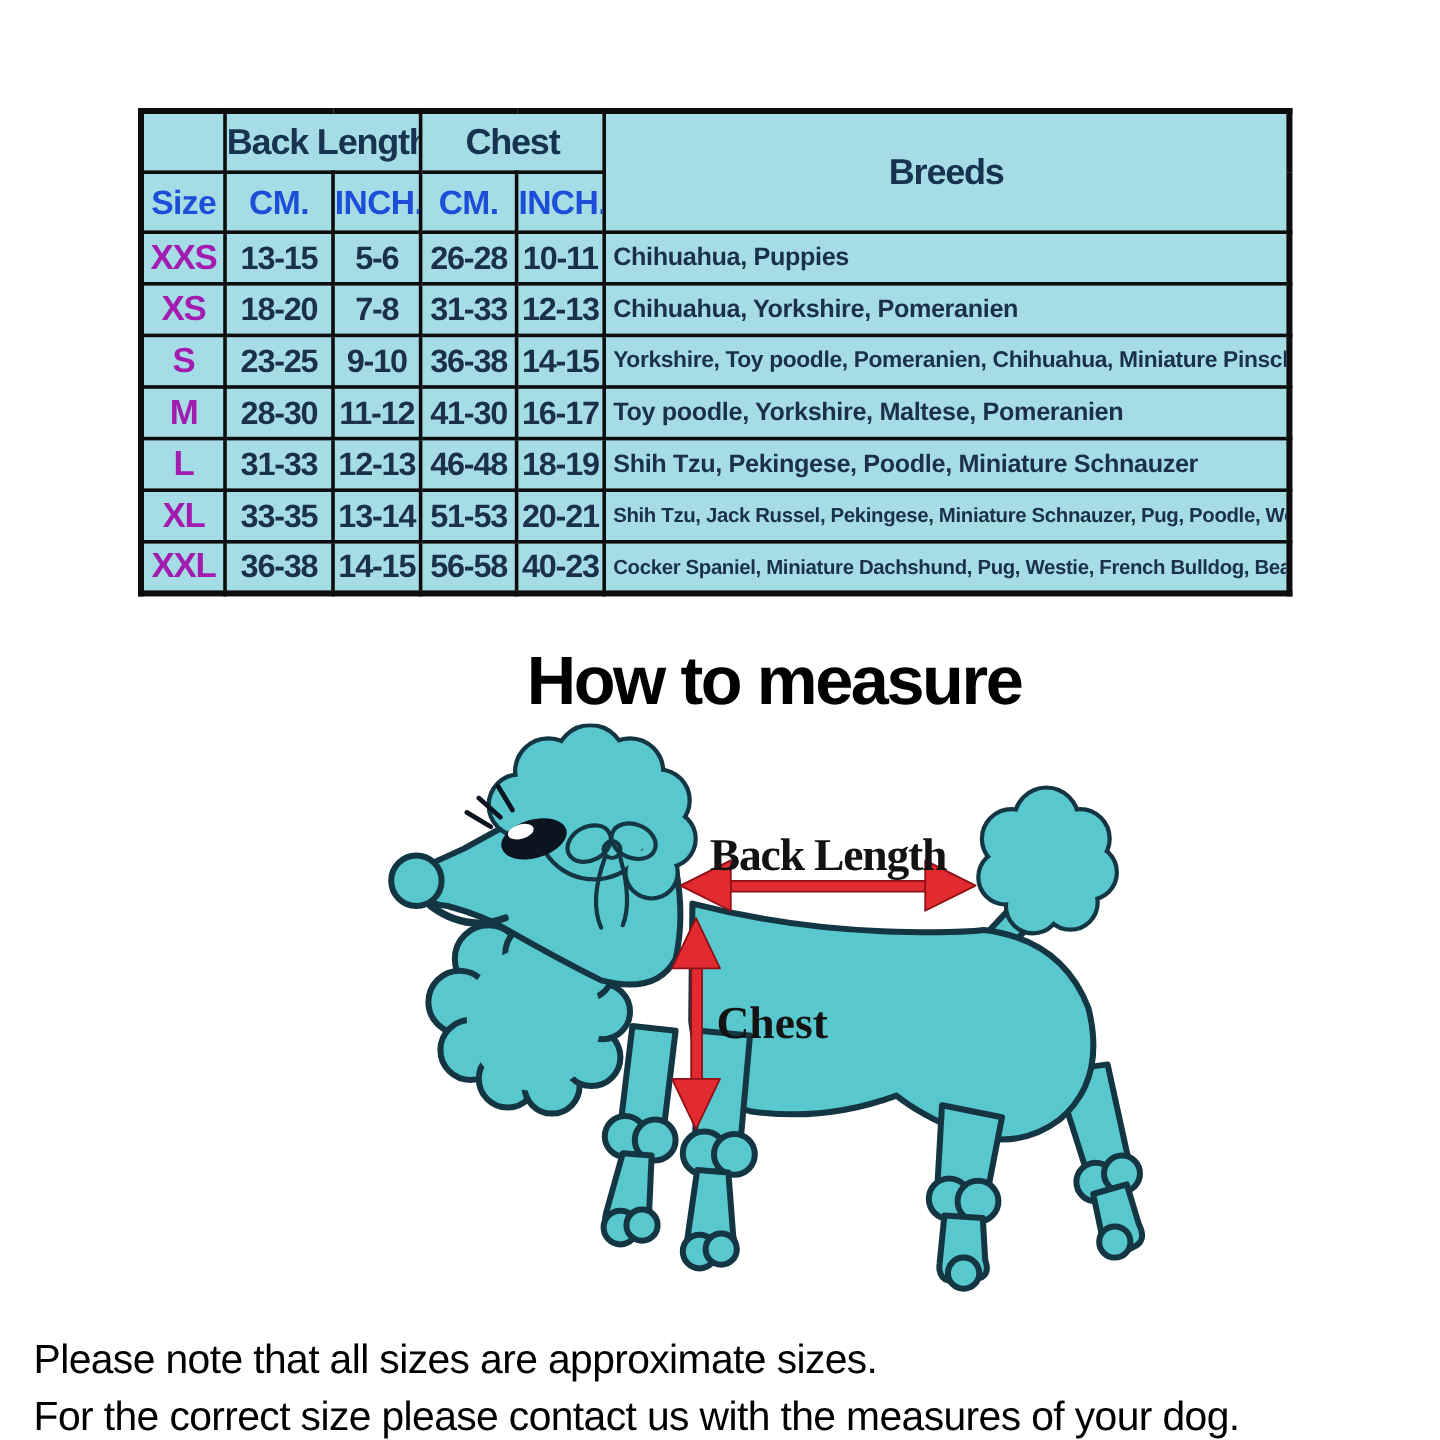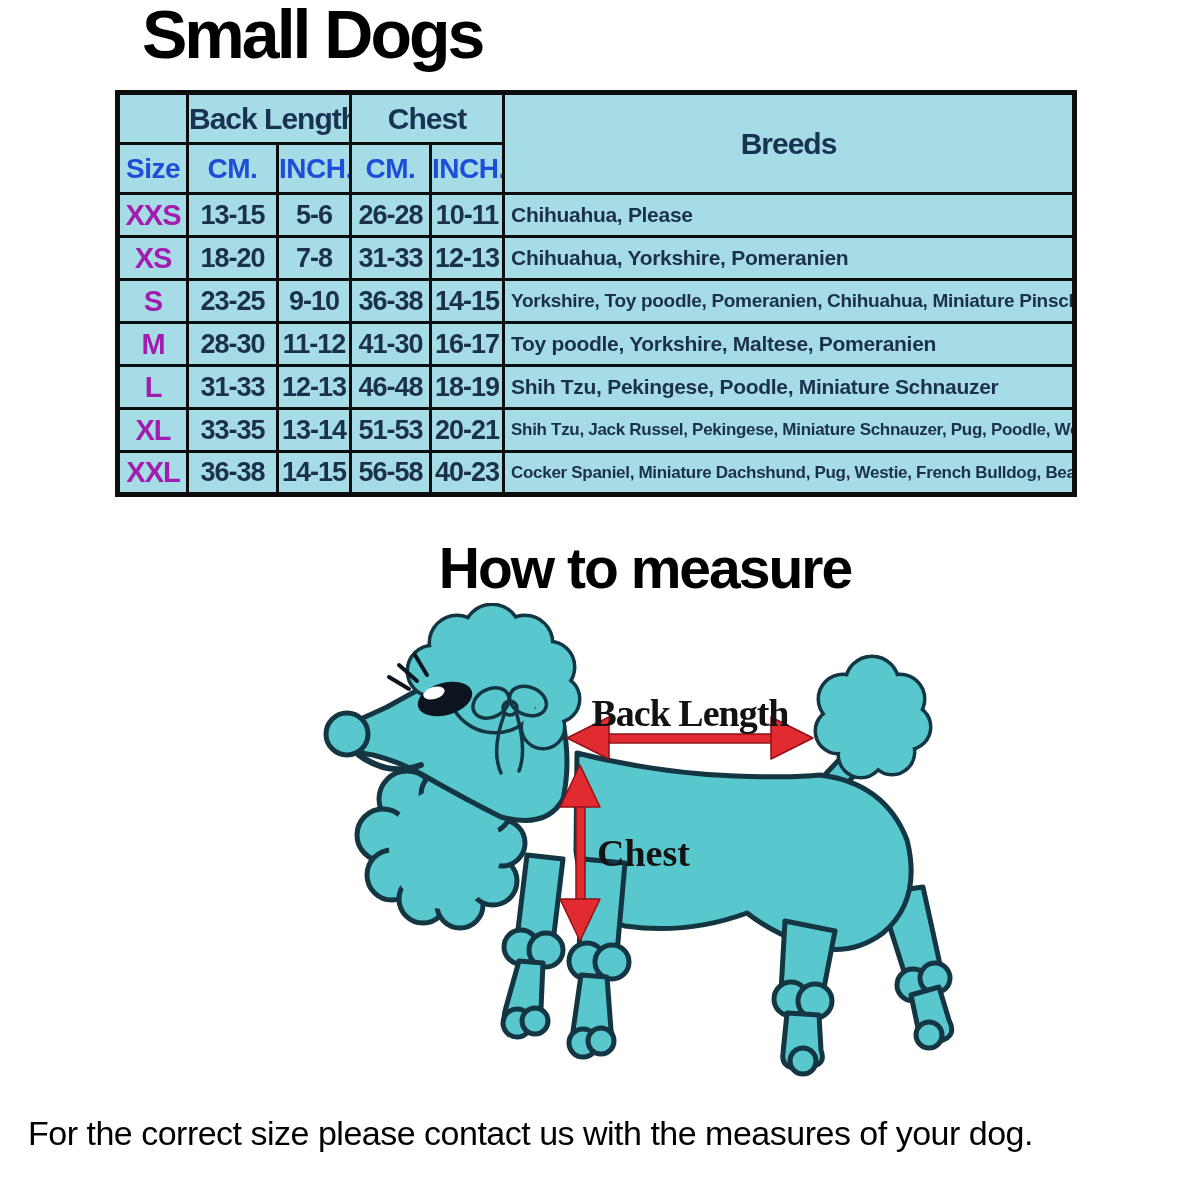--- a/index.html
+++ b/index.html
@@ -38,21 +38,20 @@
   .diagram{position:absolute;left:295px;top:603px;width:660px;height:500px;}
 
   .notes{position:absolute;left:28px;top:1110px;font-size:34px;color:#000;line-height:1.40;
       letter-spacing:-0.5px;}
 </style>
 </head>
 <body>
 
 <div class="sheet">
 
-  <div class="title">Small Dogs</div>
 
   <div class="tablewrap">
     <table class="size">
       <colgroup>
         <col style="width:70px">
           <col style="width:90px">
           <col style="width:73px">
         <col style="width:80px">
           <col style="width:73px">
           <col style="width:571px">
@@ -72,21 +71,21 @@
           <th>INCH.</th>
         </tr>
       </thead>
       <tbody>
         <tr class="datarow">
           <th class="sz">XXS</th>
           <td class="num">13-15</td>
           <td class="num">5-6</td>
           <td class="num">26-28</td>
           <td class="num">10-11</td>
-          <td class="breeds">Chihuahua, Please</td>
+          <td class="breeds">Chihuahua, Puppies</td>
         </tr>
         <tr class="datarow">
           <th class="sz">XS</th>
           <td class="num">18-20</td>
           <td class="num">7-8</td>
           <td class="num">31-33</td>
           <td class="num">12-13</td>
           <td class="breeds">Chihuahua, Yorkshire, Pomeranien</td>
         </tr>
         <tr class="datarow">
@@ -257,16 +256,17 @@
       <rect x="281" y="198" width="9" height="104"></rect>
       <polygon points="285,162 265,204 305,204"></polygon>
       <polygon points="285,338 265,296 305,296"></polygon>
     </g>
   </svg>
 
   <div class="bl-label">Back Length</div>
   <div class="chest-label">Chest</div>
 
   <div class="notes">
+    <div>Please note that all sizes are approximate sizes.</div>
     <div>For the correct size please contact us with the measures of your dog.</div>
   </div>
 
 </div>
 
 </body></html>

